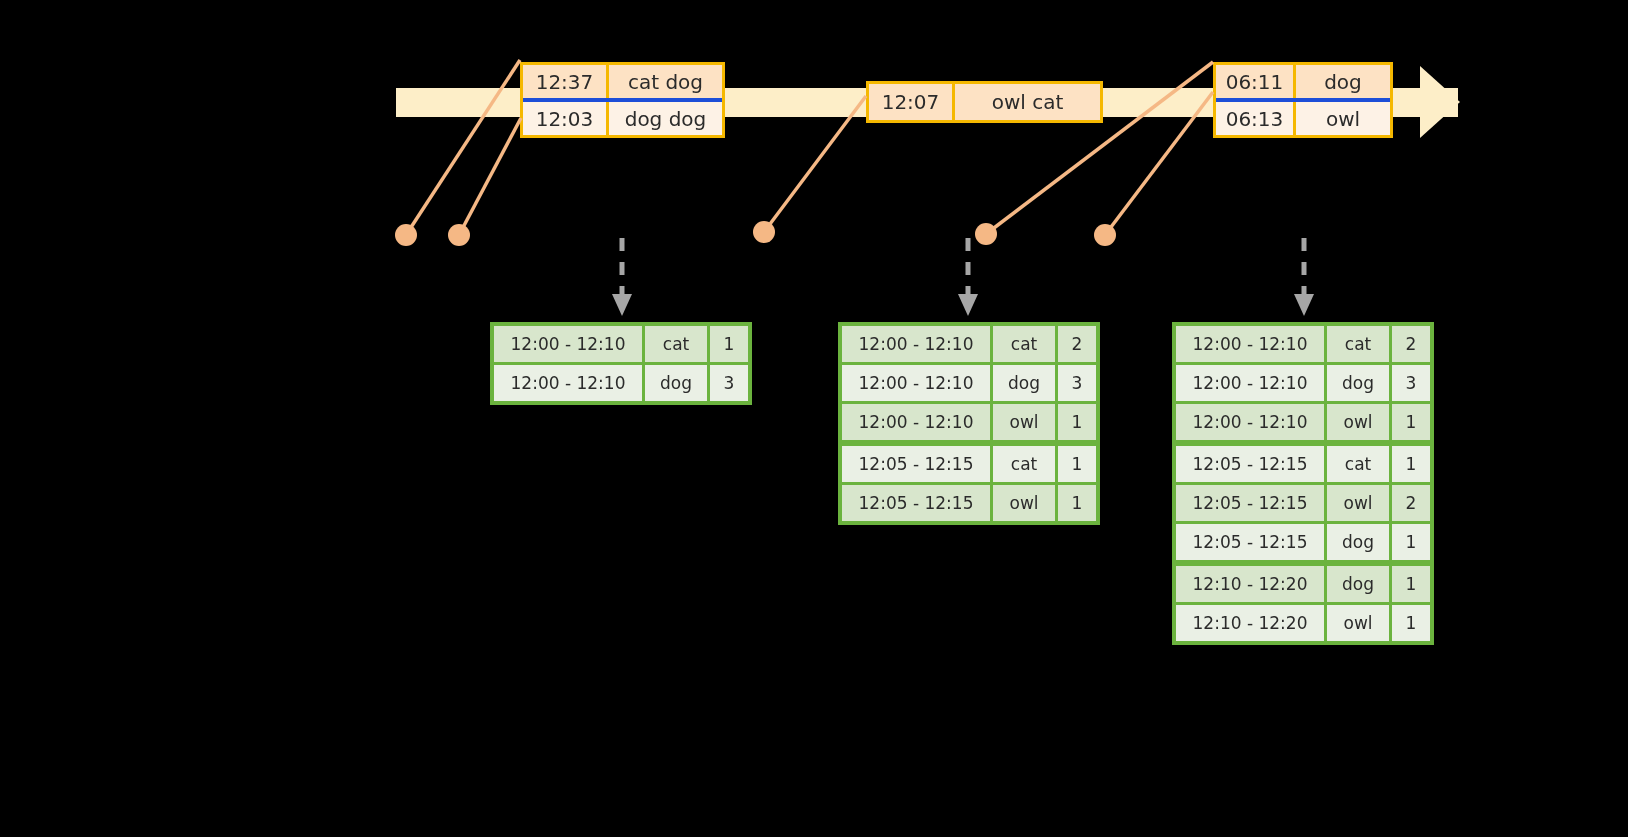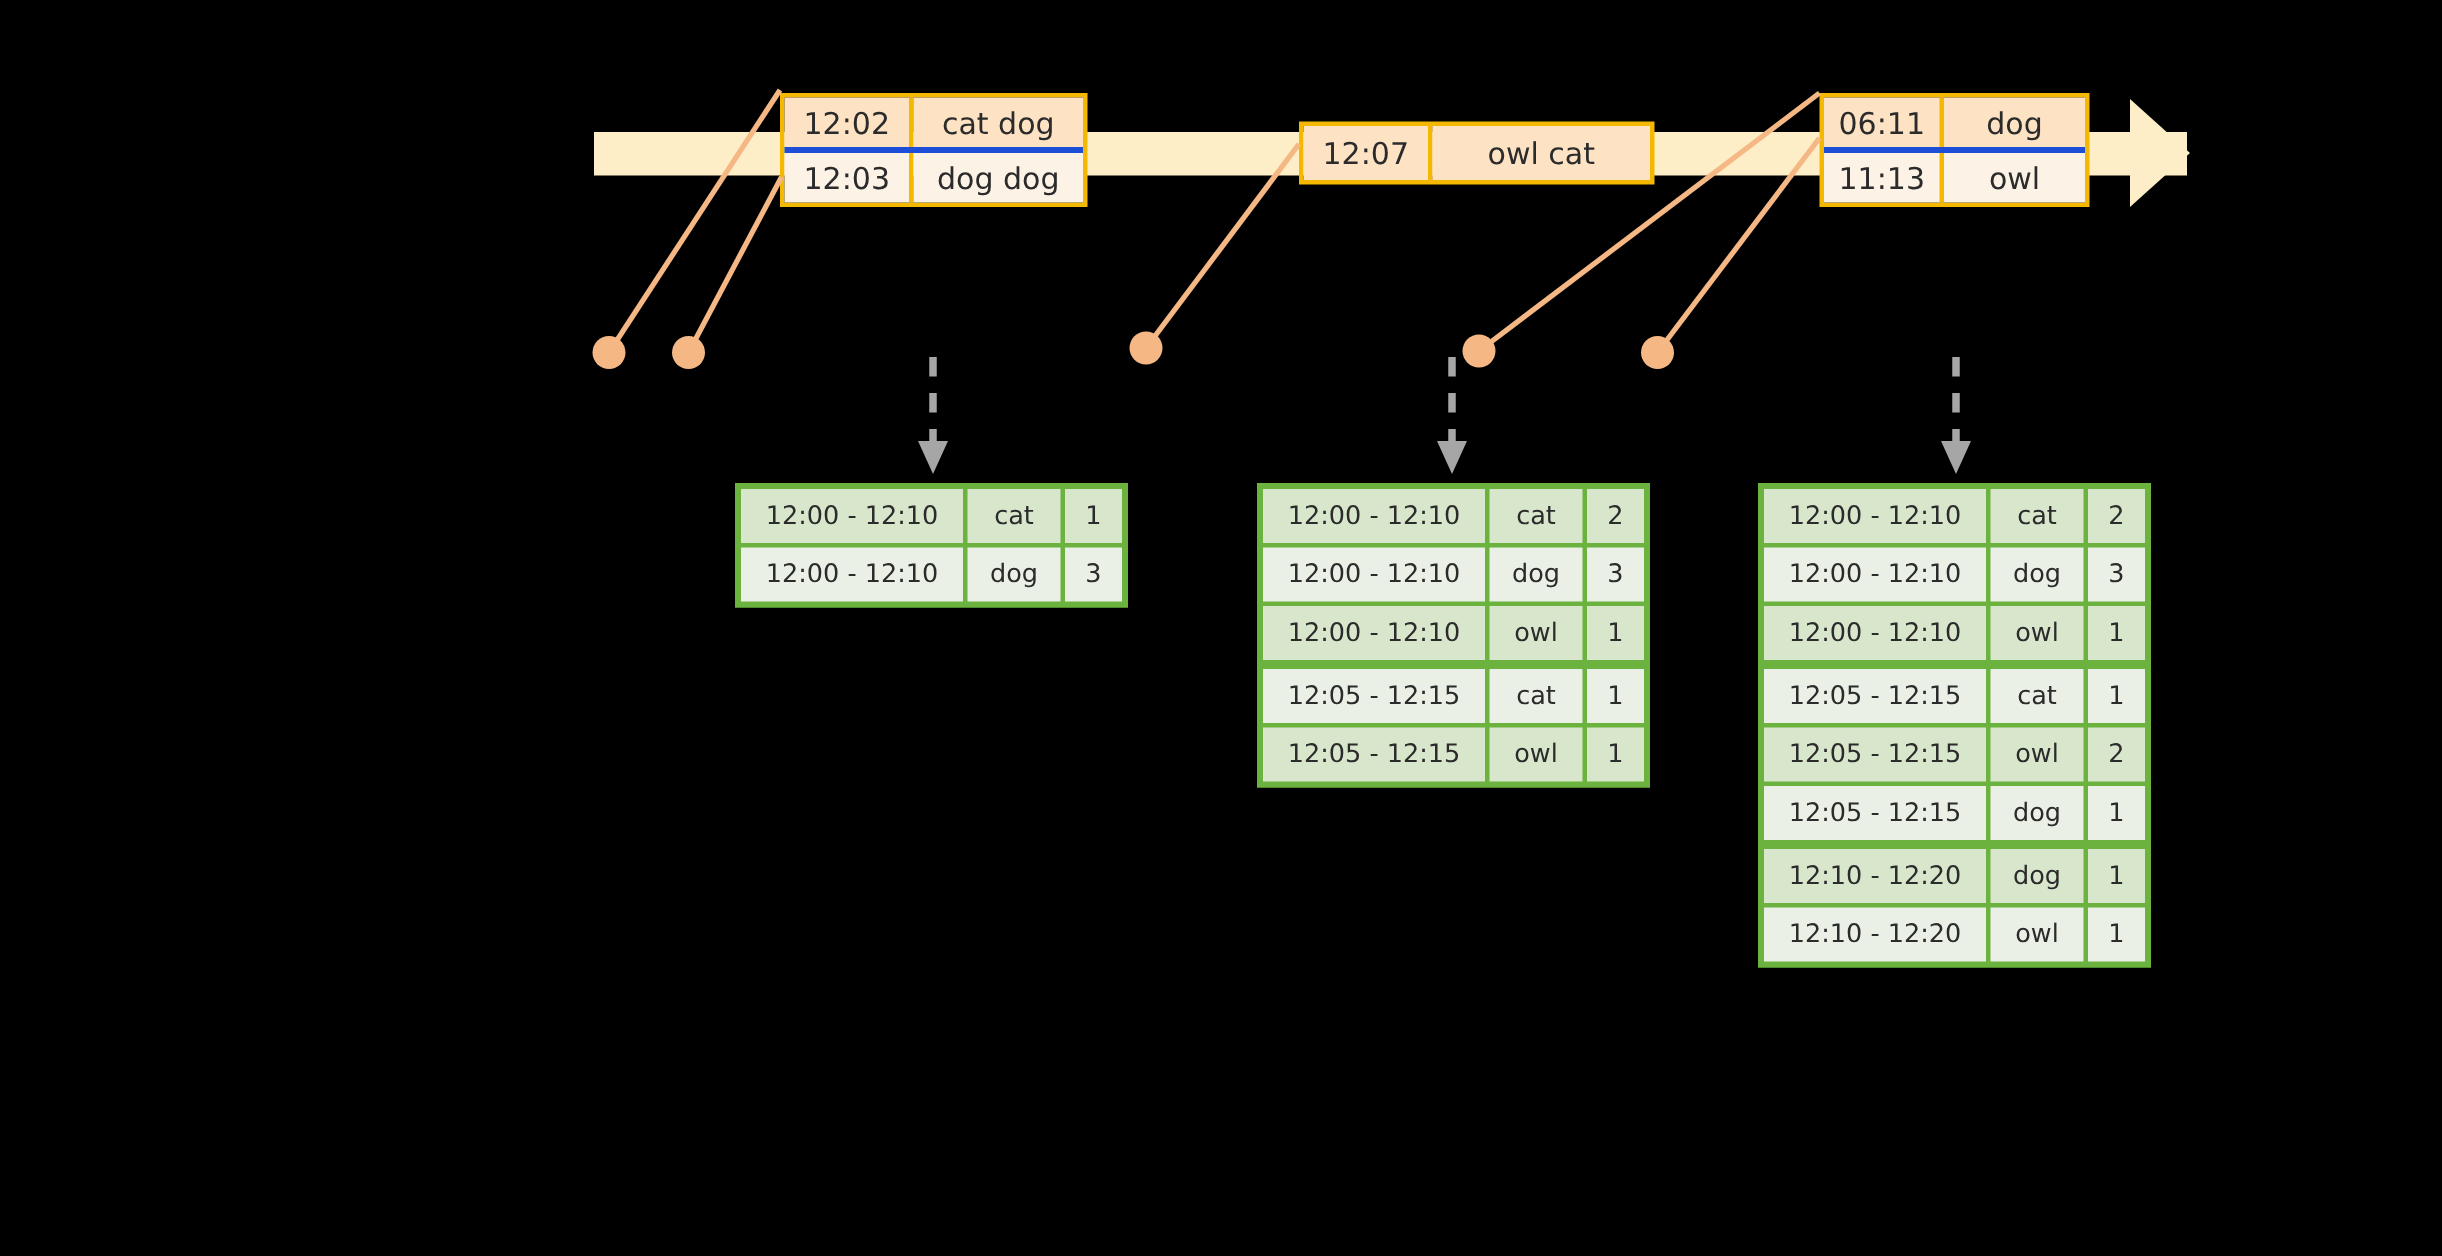--- a/index.html
+++ b/index.html
@@ -161,21 +161,21 @@
 </head>
 <body>
 
 <div id="stage">
 
   <div class="timeline-bar"></div>
   <div class="timeline-arrowhead"></div>
 
   <div class="event-box" id="event-box-1">
     <div class="event-row shade-a">
-      <div class="event-cell time">12:02</div>
+      <div class="event-cell time">12:37</div>
       <div class="event-cell words">cat dog</div>
     </div>
     <div class="event-row shade-b">
       <div class="event-cell time">12:03</div>
       <div class="event-cell words">dog dog</div>
     </div>
   </div>
 
   <div class="event-box" id="event-box-2">
     <div class="event-row shade-a">
@@ -183,21 +183,21 @@
       <div class="event-cell words">owl cat</div>
     </div>
   </div>
 
   <div class="event-box" id="event-box-3">
     <div class="event-row shade-a">
       <div class="event-cell time">06:11</div>
       <div class="event-cell words">dog</div>
     </div>
     <div class="event-row shade-b">
-      <div class="event-cell time">11:13</div>
+      <div class="event-cell time">06:13</div>
       <div class="event-cell words">owl</div>
     </div>
   </div>
 
   <svg id="leader-lines" viewBox="0 0 1628 837" xmlns="http://www.w3.org/2000/svg">
     <line x1="406" y1="235" x2="520" y2="60" stroke="#f5b885" stroke-width="3.5"></line>
     <line x1="459" y1="235" x2="521" y2="118" stroke="#f5b885" stroke-width="3.5"></line>
     <line x1="764" y1="232" x2="866" y2="96" stroke="#f5b885" stroke-width="3.5"></line>
     <line x1="986" y1="234" x2="1213" y2="62" stroke="#f5b885" stroke-width="3.5"></line>
     <line x1="1105" y1="235" x2="1213" y2="92" stroke="#f5b885" stroke-width="3.5"></line>

